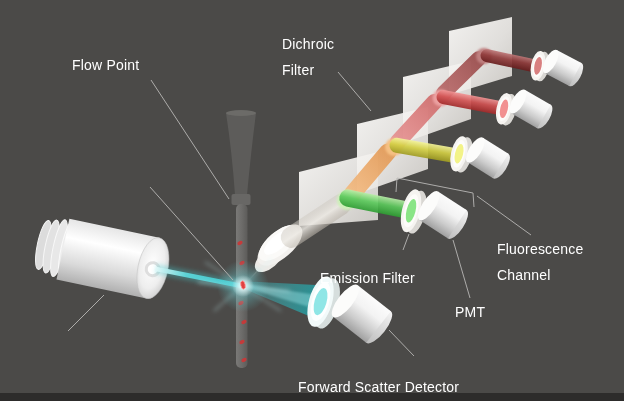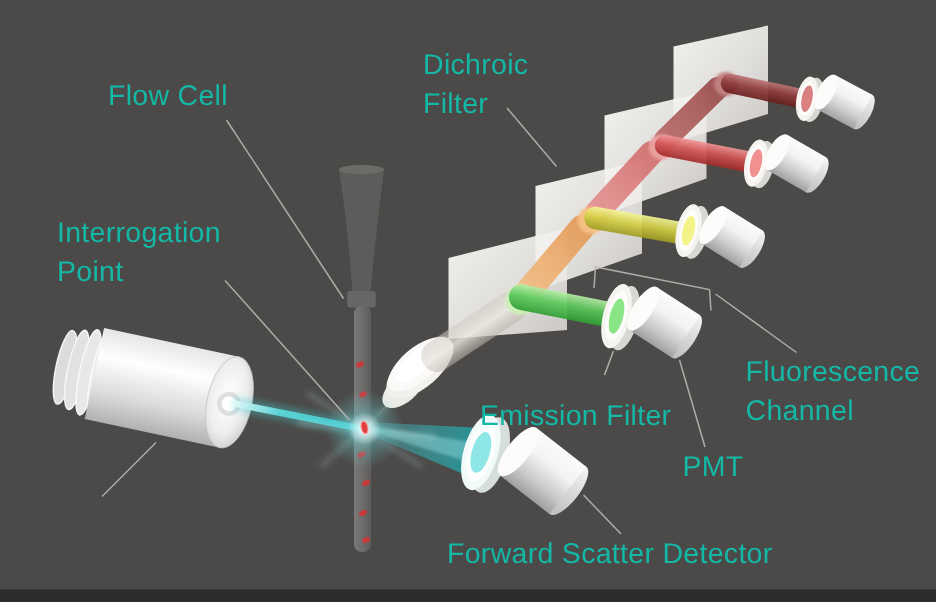--- a/index.html
+++ b/index.html
@@ -3,21 +3,21 @@
 <meta charset="utf-8">
 <style>
   html,body{margin:0;padding:0;background:#222;}
   #stage{
     position:relative;width:624px;height:401px;overflow:hidden;
     background:#4b4a48;
     font-family:"Liberation Sans", sans-serif;
   }
   #scene{position:absolute;left:0;top:0;}
   .lbl{
-    position:absolute;color:#14b8a6;font-size:19px;line-height:26px;
+    position:absolute;color:#ffffff;font-size:14px;line-height:26px;
     letter-spacing:0.2px;user-select:none;
   }
   .nowrap{white-space:nowrap;}
   #bottom-bar{position:absolute;left:0;top:393px;width:624px;height:8px;background:#2d2c2b;}
 </style>
 </head>
 <body>
 
 <div id="stage" style="background: rgb(75, 74, 72);">
 
@@ -265,23 +265,22 @@
     <line x1="338" y1="72" x2="371" y2="111"></line>
     <line x1="68" y1="331" x2="104" y2="295"></line>
     <line x1="403" y1="250" x2="409" y2="234"></line>
     <line x1="453" y1="240" x2="470" y2="298"></line>
     <line x1="477" y1="196" x2="531" y2="235"></line>
     <line x1="389" y1="330" x2="414" y2="356"></line>
     <polyline points="396,192 397,178 473,193 474,207" fill="none"></polyline>
   </g>
 </svg>
 
-<div class="lbl nowrap" style="left:72px;top:52px;">Flow Cell</div>
+<div class="lbl nowrap" style="left:72px;top:52px;">Flow Point</div>
 <div class="lbl" style="left:282px;top:31px;width:86px;">Dichroic Filter</div>
-<div class="lbl" style="left:38px;top:143px;width:128px;">Interrogation Point</div>
 <div class="lbl nowrap" style="left:320px;top:249px;margin-top:16px;">Emission Filter</div>
 <div class="lbl nowrap" style="left:455px;top:299px;">PMT</div>
 <div class="lbl" style="left:497px;top:236px;width:126px;">Fluorescence Channel</div>
-<div class="lbl nowrap" style="left:298px;top:357px;">Forward Scatter Detector</div>
+<div class="lbl nowrap" style="left:298px;top:374px;">Forward Scatter Detector</div>
 
 <div id="bottom-bar" style="background: rgb(45, 44, 43);"></div>
 
 </div>
 
 </body></html>

